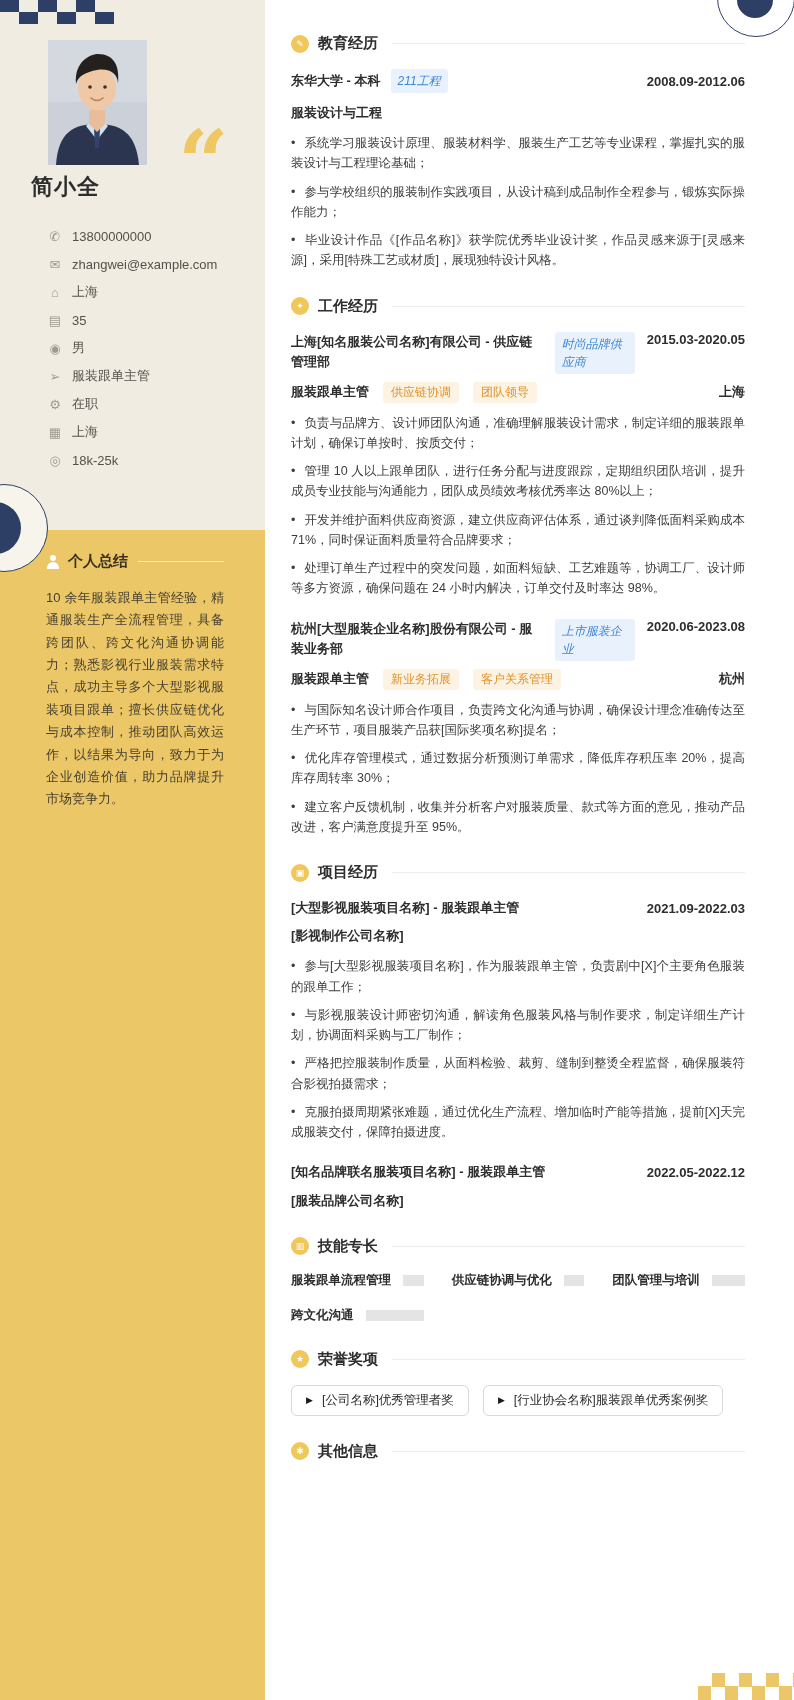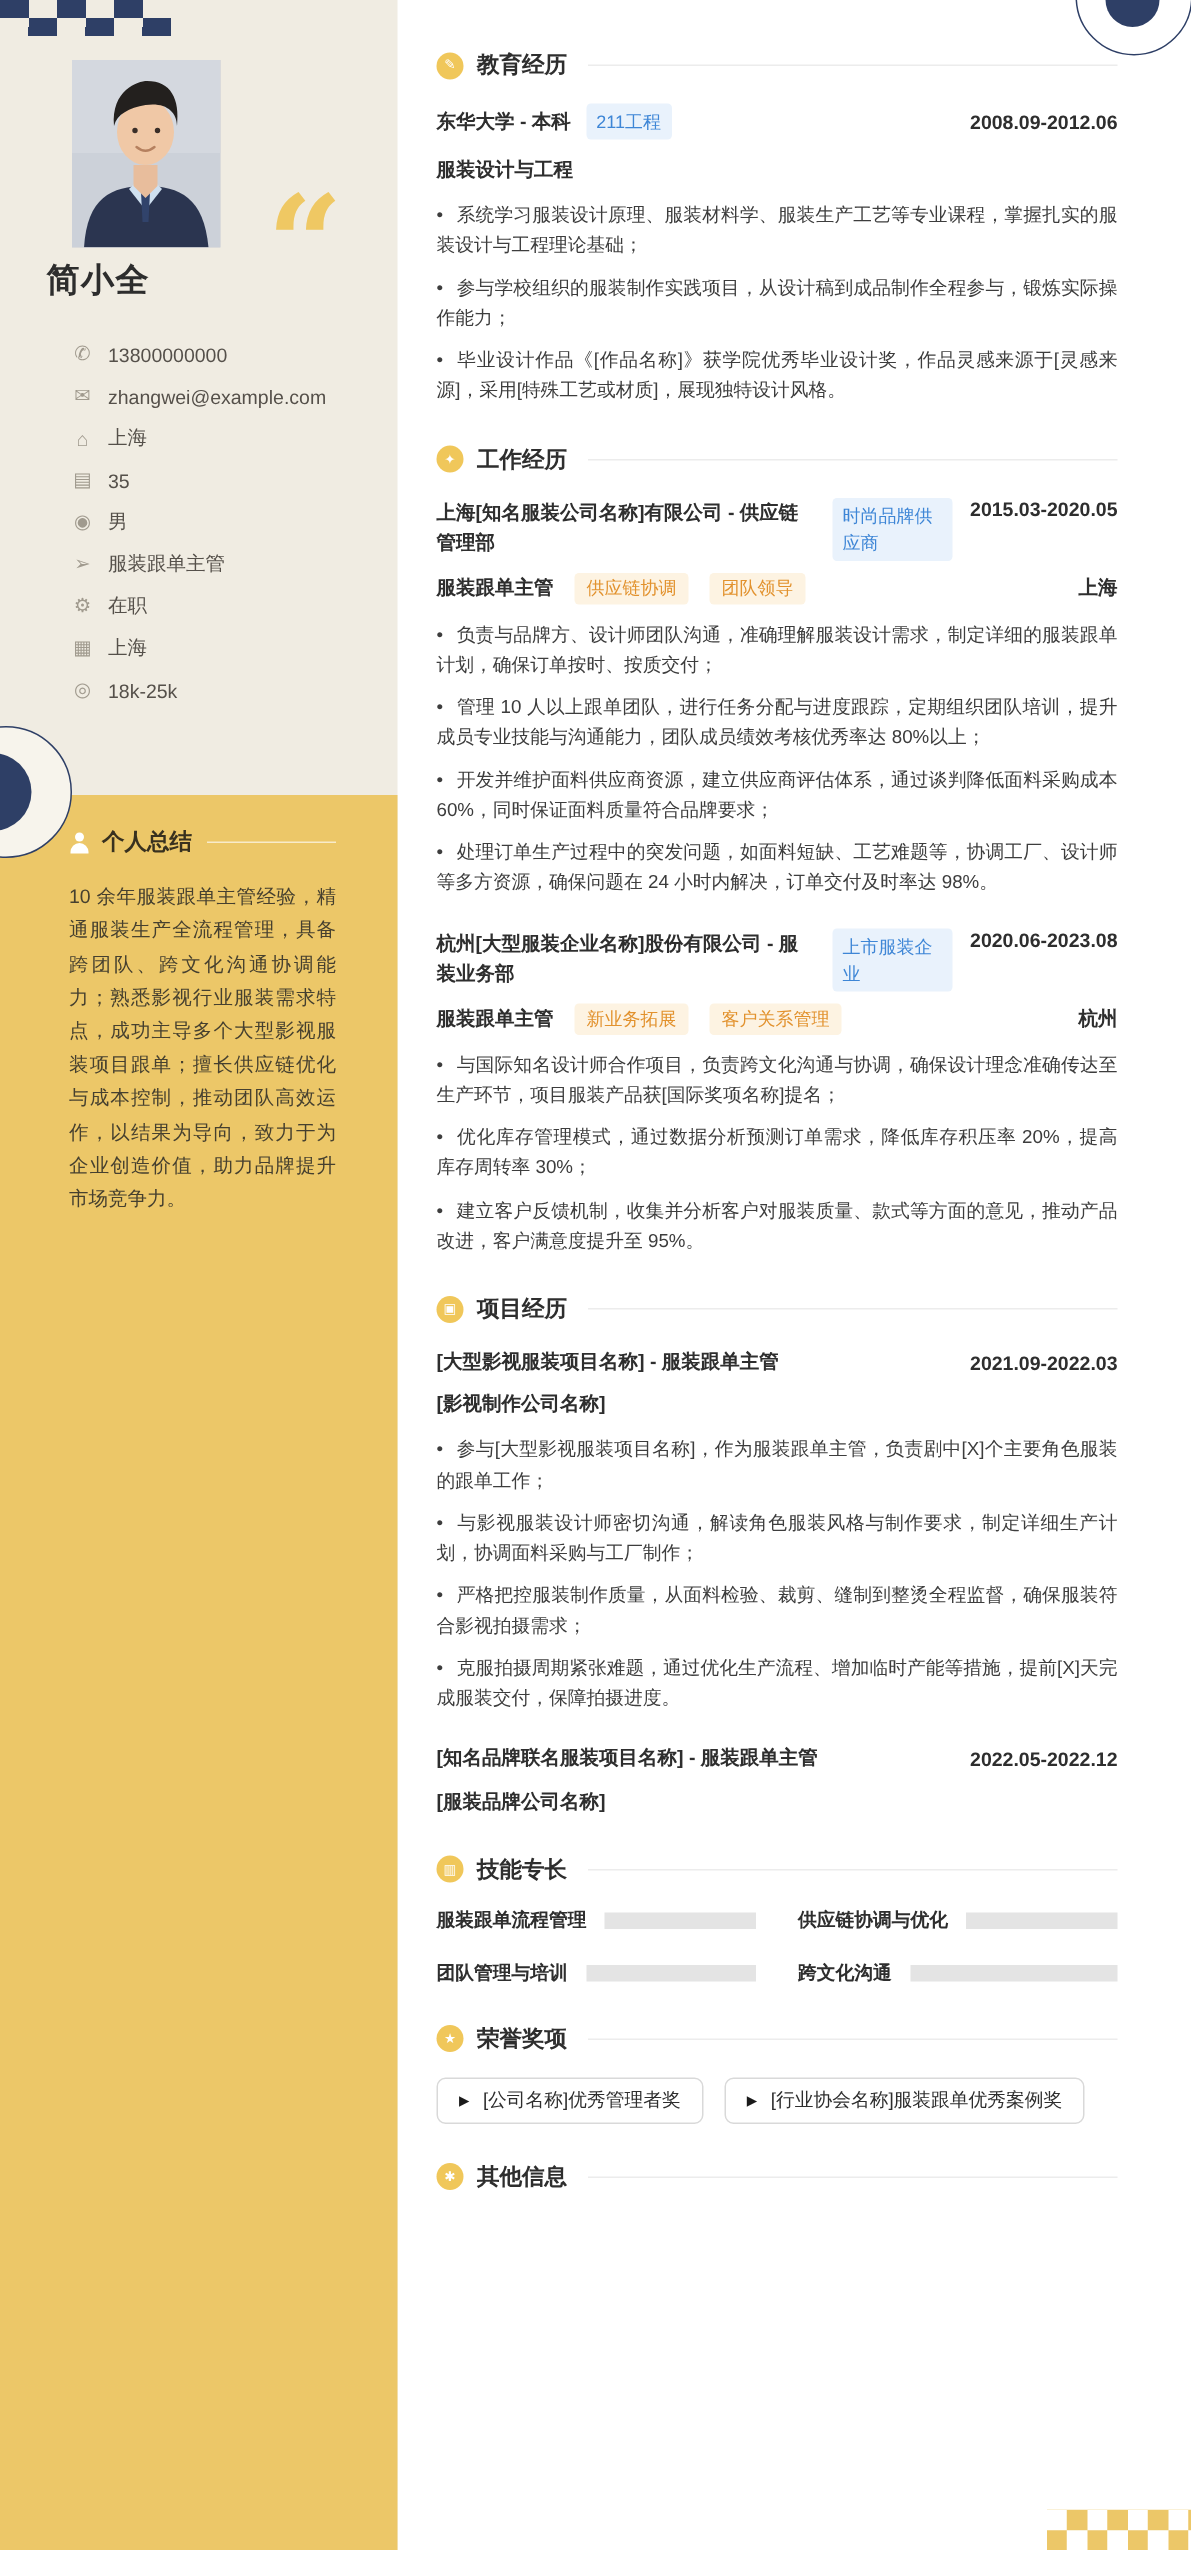--- a/index.html
+++ b/index.html
@@ -57,36 +57,36 @@
   .sec-icon{width:18px;height:18px;border-radius:50%;background:#f0c75a;color:#fff;font-size:9px;
     display:flex;align-items:center;justify-content:center;margin-right:9px;flex:0 0 auto;}
   .sec-title{font-size:15px;font-weight:bold;color:#2e2e2e;white-space:nowrap;}
   .section-head .line{flex:1;height:1px;background:#ececec;margin-left:14px;}
   .section{margin-bottom:26px;}
 
   .row{display:flex;align-items:flex-start;}
   .grow{flex:1;}
   .bold13{font-size:13px;font-weight:bold;color:#2e2e2e;line-height:1.55;}
   .date{font-size:13px;font-weight:bold;color:#2e2e2e;white-space:nowrap;margin-left:12px;}
-  .tag-blue{background:#e9f2fc;color:#3e86d6;font-size:12px;line-height:1.5;padding:3px 7px;border-radius:3px;}
+  .tag-blue{background:#e9f2fc;color:#3e86d6;font-size:12px;line-height:1.5;padding:3px 7px;border-radius:3px;font-style:italic;}
   .tag-blue.block{flex:0 0 80px;margin-left:10px;box-sizing:border-box;}
   .tag-blue.inline{margin-left:10px;white-space:nowrap;}
   .tag-orange{background:#fdf3e2;color:#e2922e;font-size:12px;padding:2px 8px;border-radius:3px;margin-left:14px;white-space:nowrap;}
   .loc{font-size:13px;font-weight:bold;color:#2e2e2e;margin-left:auto;white-space:nowrap;}
   .pos-row{display:flex;align-items:center;margin-top:8px;}
   .pos{font-size:13px;font-weight:bold;color:#2e2e2e;white-space:nowrap;}
   .bullets{margin-top:10px;}
   .bullet{font-size:12.5px;line-height:1.62;color:#3d3d3d;margin-bottom:8px;text-align:justify;}
   .bullet::before{content:"•";margin-right:9px;color:#3d3d3d;}
   .job{margin-bottom:20px;}
   .job:last-child,.bullet:last-child{margin-bottom:0;}
   .major-row{margin-top:10px;}
   .proj-company{margin-top:8px;}
 
-  .skill-grid{display:grid;grid-template-columns:1fr 1fr;column-gap:28px;row-gap:18px;margin-top:4px;}
+  .skill-grid{display:grid;grid-template-columns:1fr 1fr 1fr;column-gap:28px;row-gap:18px;margin-top:4px;}
   .skill-row{display:flex;align-items:center;}
   .skill-label{font-size:12.5px;font-weight:bold;color:#2e2e2e;white-space:nowrap;margin-right:12px;}
   .skill-track{flex:1;height:11px;background:#e4e4e4;position:relative;overflow:hidden;}
   .skill-fill{height:100%;background:#edc75f;clip-path:polygon(0 0,100% 0,calc(100% - 8px) 100%,0 100%);}
 
   .honor-row{display:flex;gap:14px;margin-top:2px;}
   .honor-btn{display:flex;align-items:center;border:1px solid #d9d9d9;border-radius:6px;background:#fff;
     padding:6px 14px;font-size:12.5px;color:#2e2e2e;cursor:pointer;}
   .honor-btn .play{font-size:9px;margin-right:9px;color:#1a1a1a;}
 </style>
@@ -213,21 +213,21 @@
       </div>
       <div class="pos-row">
         <span class="pos">服装跟单主管</span>
         <span class="tag-orange">供应链协调</span>
         <span class="tag-orange">团队领导</span>
         <span class="loc">上海</span>
       </div>
       <div class="bullets">
         <div class="bullet">负责与品牌方、设计师团队沟通，准确理解服装设计需求，制定详细的服装跟单计划，确保订单按时、按质交付；</div>
         <div class="bullet">管理 10 人以上跟单团队，进行任务分配与进度跟踪，定期组织团队培训，提升成员专业技能与沟通能力，团队成员绩效考核优秀率达 80%以上；</div>
-        <div class="bullet">开发并维护面料供应商资源，建立供应商评估体系，通过谈判降低面料采购成本 60%，同时保证面料质量符合品牌要求；</div>
+        <div class="bullet">开发并维护面料供应商资源，建立供应商评估体系，通过谈判降低面料采购成本 71%，同时保证面料质量符合品牌要求；</div>
         <div class="bullet">处理订单生产过程中的突发问题，如面料短缺、工艺难题等，协调工厂、设计师等多方资源，确保问题在 24 小时内解决，订单交付及时率达 98%。</div>
       </div>
     </div>
 
     <div class="job">
       <div class="row">
         <span class="bold13 grow">杭州[大型服装企业名称]股份有限公司 - 服装业务部</span>
         <span class="tag-blue block">上市服装企业</span>
         <span class="date">2020.06-2023.08</span>
       </div>

